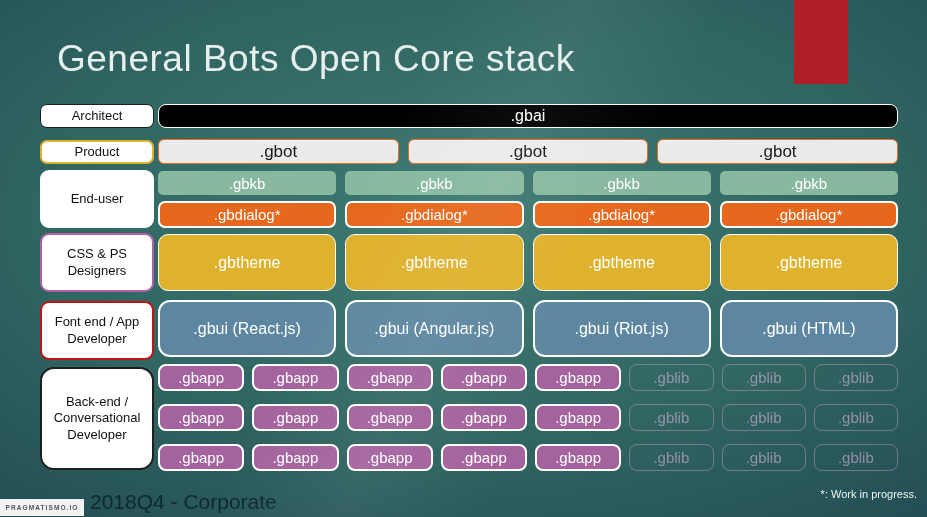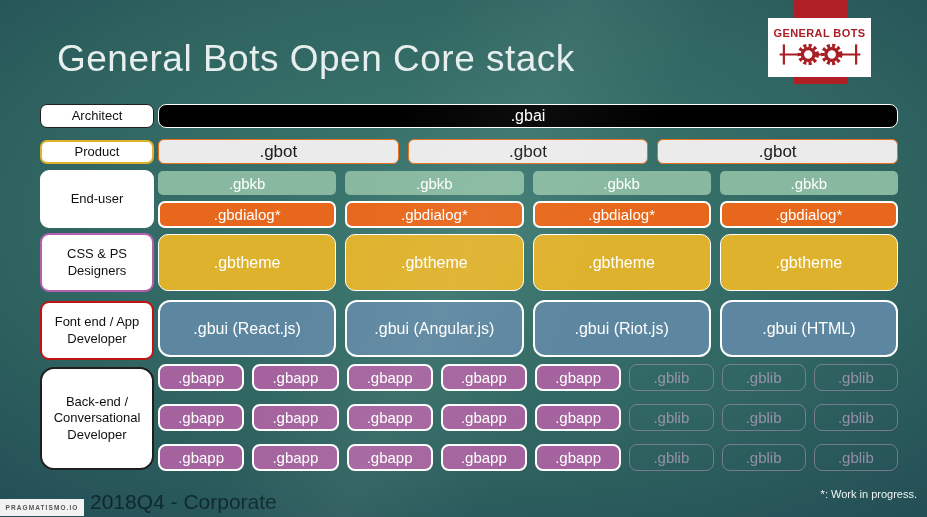--- a/index.html
+++ b/index.html
@@ -70,38 +70,20 @@
   .footnote{position:absolute;right:10px;top:488px;font-size:11px;color:#edf4f3;white-space:nowrap;}
 </style>
 </head>
 <body>
 
 <div class="slide">
 
   <div class="title">General Bots Open Core stack</div>
 
   <div class="logo-stripe" style="background: rgb(176, 31, 38);"></div>
-  <div class="logo-card">
-    <div class="logo-brand" style="color: rgb(168, 30, 36);">GENERAL BOTS</div>
-    <svg viewBox="0 0 100 34" width="84" height="29">
-      <line x1="2" y1="17" x2="98" y2="17" stroke="#a81e24" stroke-width="2.6"></line>
-      <line x1="7" y1="5" x2="7" y2="29" stroke="#a81e24" stroke-width="2.6"></line>
-      <line x1="93" y1="5" x2="93" y2="29" stroke="#a81e24" stroke-width="2.6"></line>
-      <g>
-        <circle cx="36" cy="17" r="9.5" fill="#ffffff"></circle>
-        <circle cx="36" cy="17" r="10.5" fill="none" stroke="#a81e24" stroke-width="4.5" stroke-dasharray="3.6 2.6"></circle>
-        <circle cx="36" cy="17" r="7" fill="none" stroke="#a81e24" stroke-width="4"></circle>
-      </g>
-      <g>
-        <circle cx="64" cy="17" r="9.5" fill="#ffffff"></circle>
-        <circle cx="64" cy="17" r="10.5" fill="none" stroke="#a81e24" stroke-width="4.5" stroke-dasharray="3.6 2.6"></circle>
-        <circle cx="64" cy="17" r="7" fill="none" stroke="#a81e24" stroke-width="4"></circle>
-      </g>
-    </svg>
-  </div>
 
   <div class="role r0" style="border-color: rgb(31, 31, 31);">Architect</div>
   <div class="role r1" style="border-color: rgb(223, 177, 46);">Product</div>
   <div class="role r2" style="border-color: rgb(255, 255, 255);">End-user</div>
   <div class="role r3" style="border-color: rgb(179, 95, 174);">CSS &amp; PS Designers</div>
   <div class="role r4" style="border-color: rgb(192, 20, 20);">Font end / App Developer</div>
   <div class="role r5" style="border-color: rgb(31, 31, 31);">Back-end / Conversational Developer</div>
 
   <div class="row row-gbai">
     <div class="box gbai-box" style="background: rgb(0, 0, 0);">.gbai</div>

